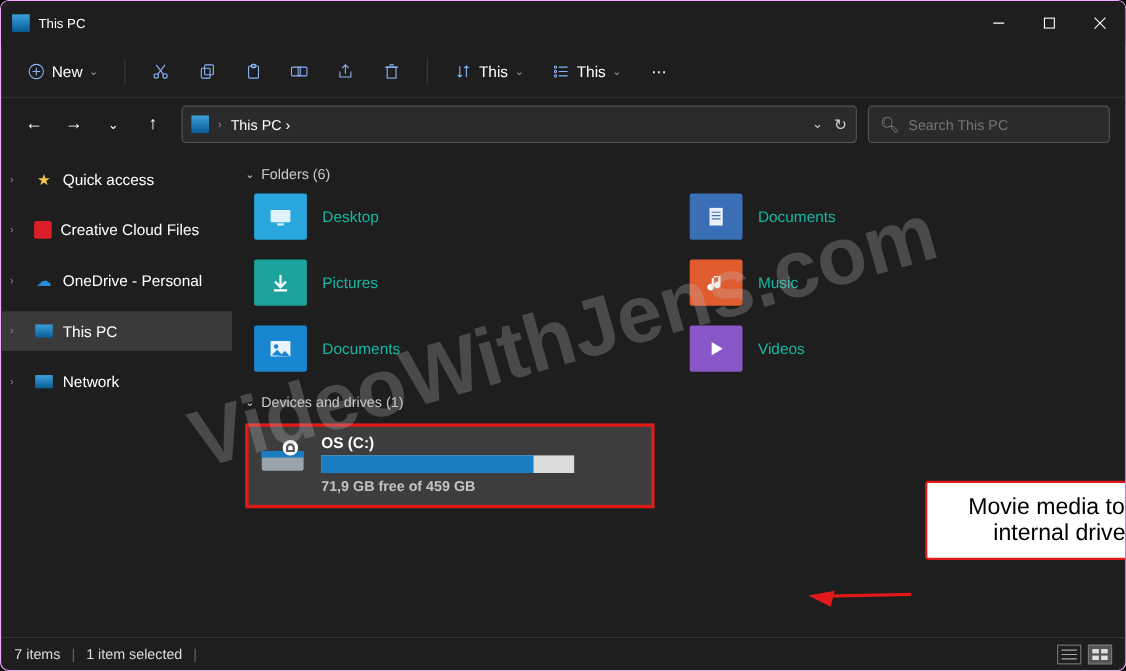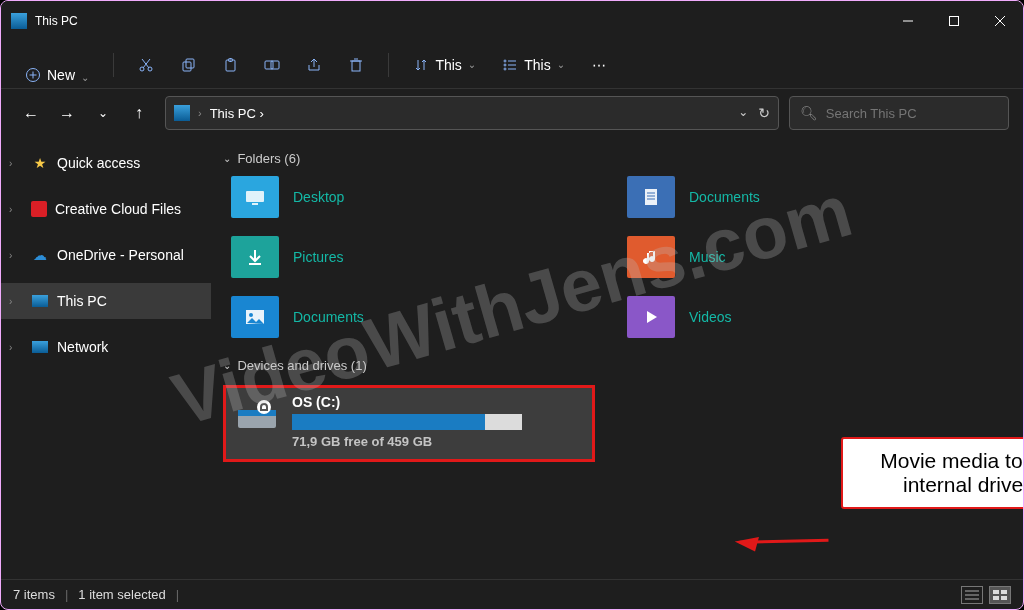--- a/index.html
+++ b/index.html
@@ -44,21 +44,21 @@
     .tb-btn {
       height: 36px;
       padding: 0 8px;
       display: flex;
       align-items: center;
       color: #8ab4f8;
       border-radius: 4px;
       gap: 6px;
       font-size: 14px;
     }
-    .tb-new { color:#8ab4f8; padding:0 10px;align-items:flex-end; }
+    .tb-new { color:#8ab4f8; padding:0 10px; }
     .tb-sep { width:1px; height:24px; background: #3a3a3a; margin: 0 8px; }
     .tb-icon-btn {
       width: 36px; height: 36px;
       display:flex; align-items:center; justify-content:center;
       color: #8ab4f8; border-radius:4px;
     }
     .tb-sort, .tb-view {
       display:flex; align-items:center; padding:0 10px; height:36px; color:#fff; gap:6px; border-radius:4px;
     }
     .chev { font-size:10px; color:#999; }

